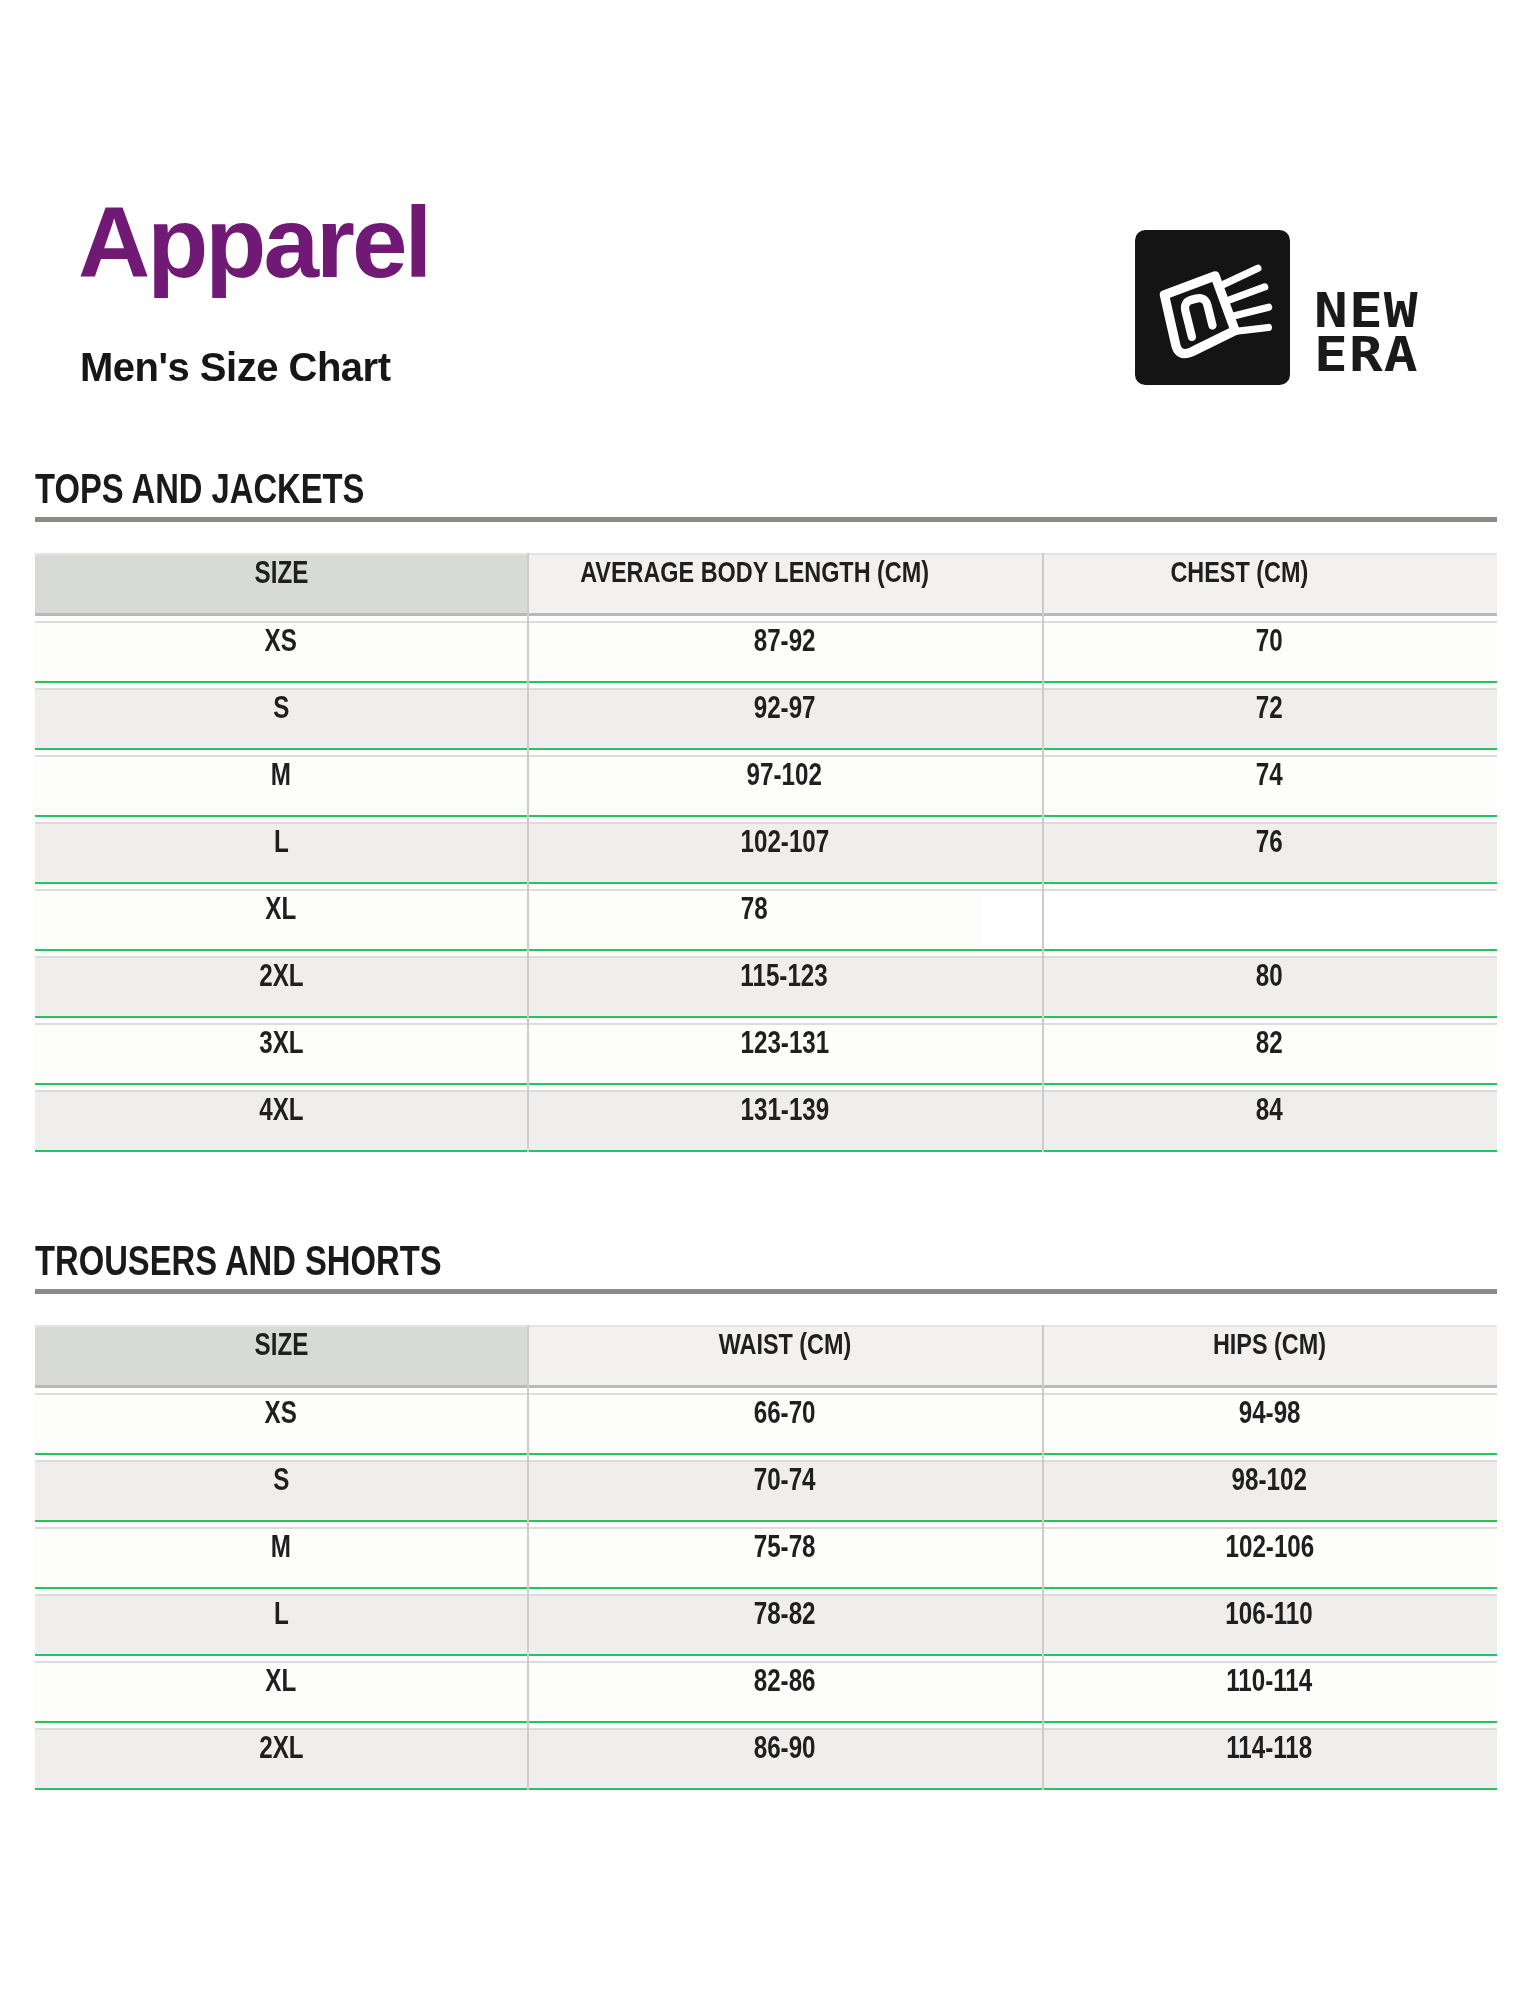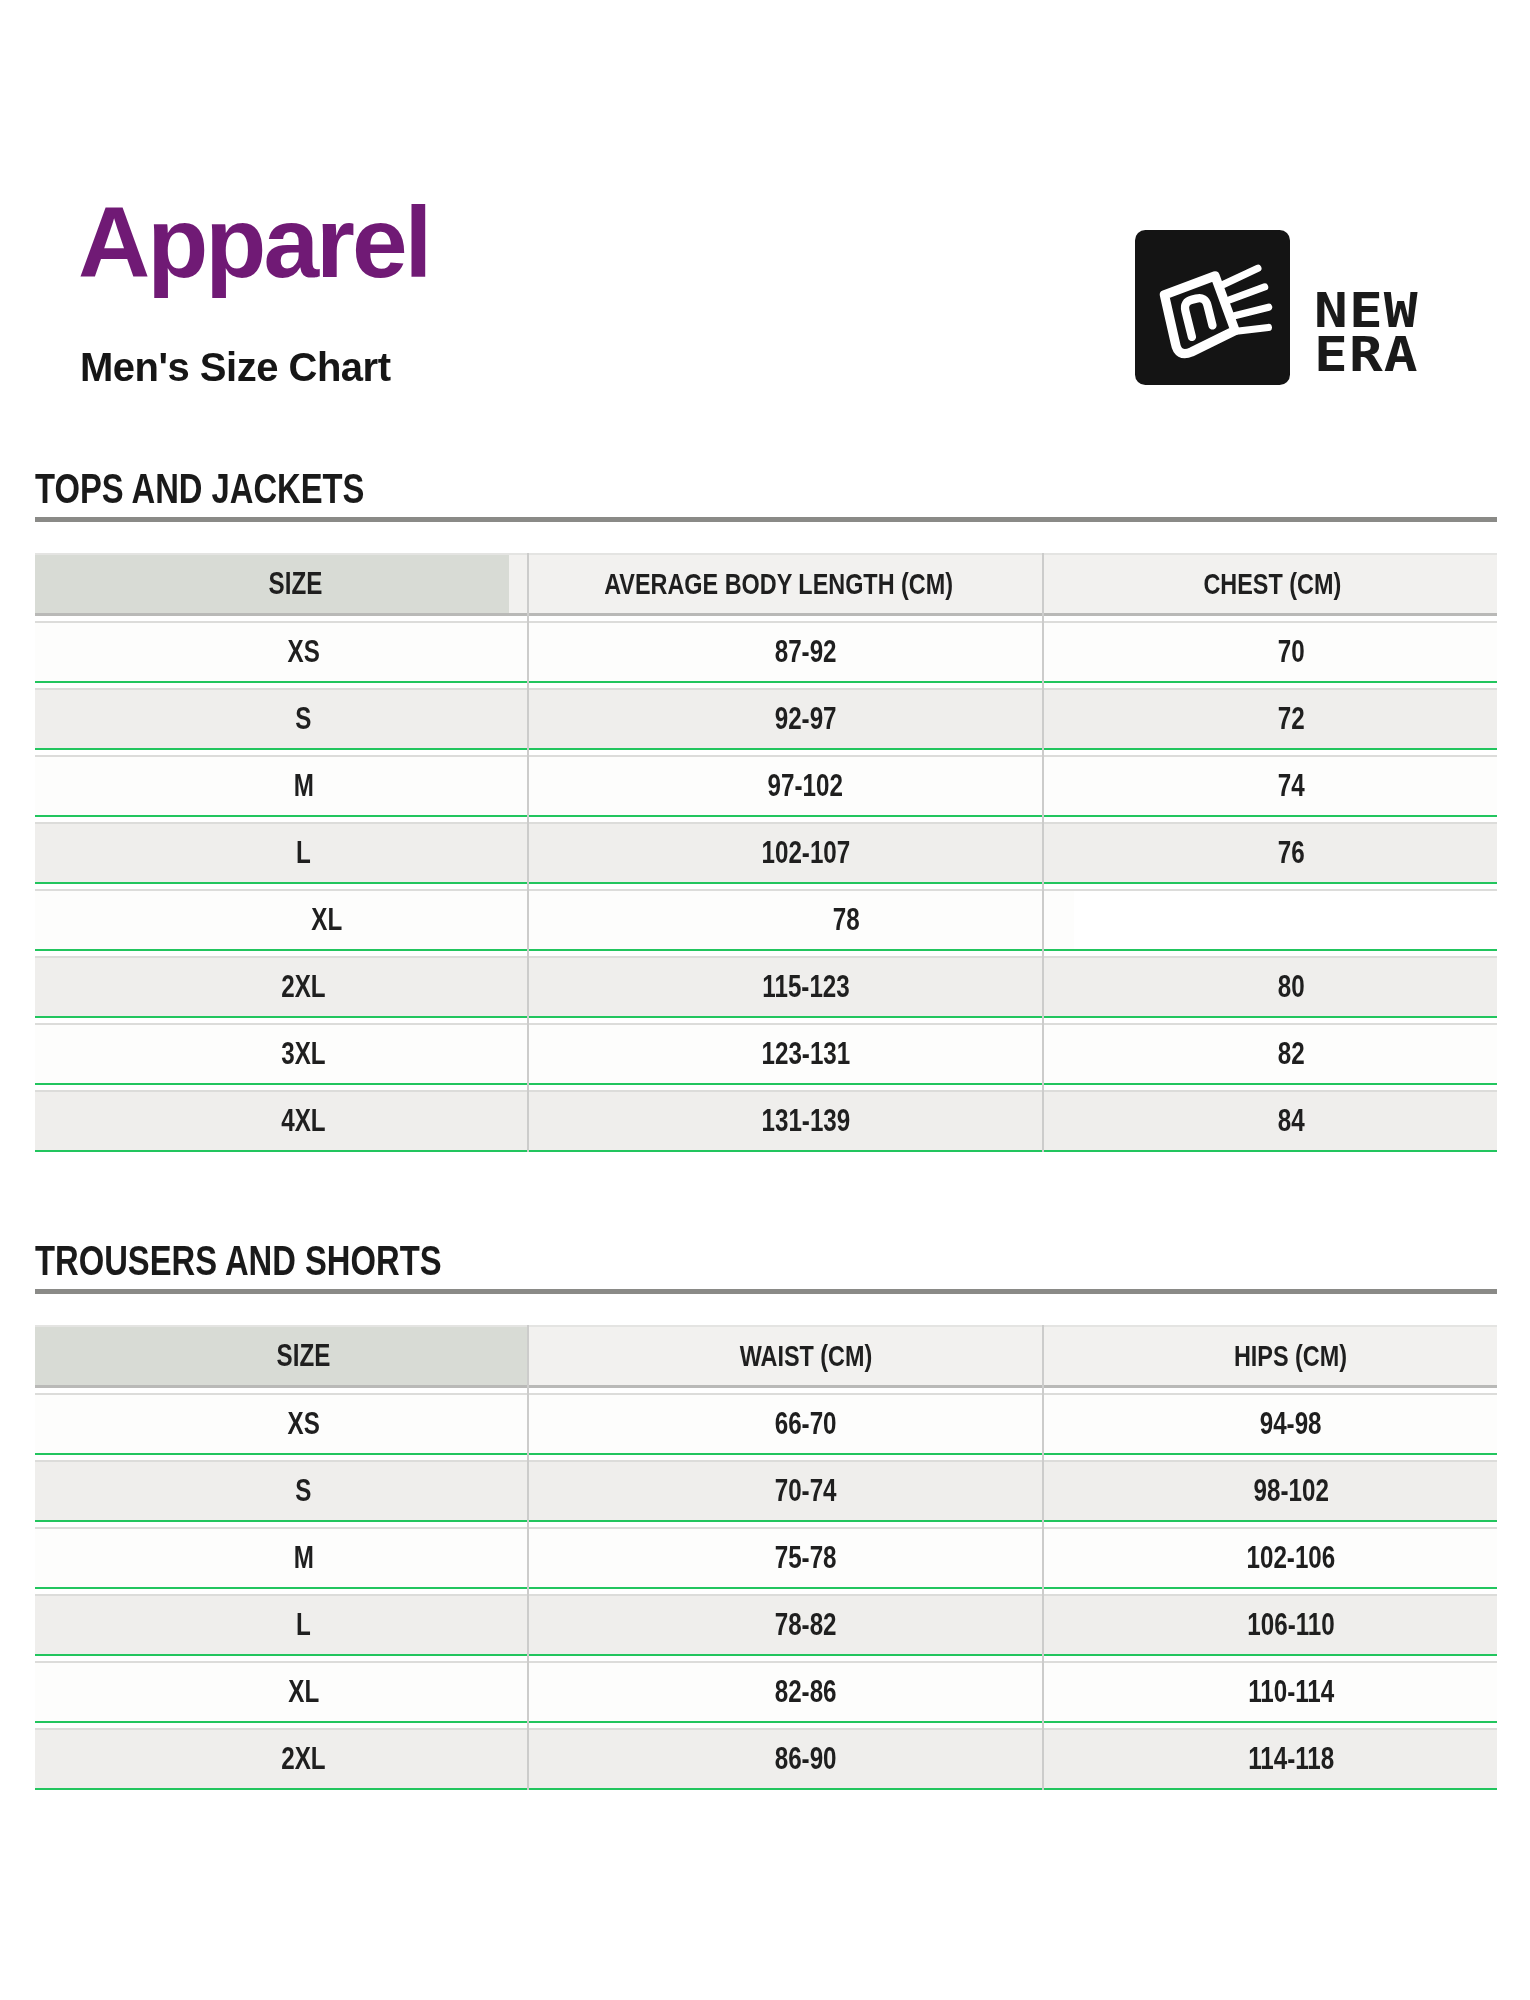--- a/index.html
+++ b/index.html
@@ -45,22 +45,22 @@
   .t-tops{top:553px;}
   .t-trousers{top:1325px;}
   .trow{
     display:flex;height:58px;margin-bottom:5px;
     border-top:2px solid #dcdcda;border-bottom:2px solid #22c55e;
     box-sizing:content-box;
   }
   .trow.head{border-top:2px solid #e4e4e2;border-bottom:3px solid #b9b9b7;}
   .trow:last-child{margin-bottom:0;}
   .td{
-    display:flex;align-items:center;justify-content:center;
-    font-size:31px;font-weight:700;color:#1f1f1f;padding-left:46px;
+    display:flex;justify-content:center;
+    font-size:31px;font-weight:700;color:#1f1f1f;
   }
   .td span{display:inline-block;transform:scaleX(0.78);white-space:nowrap;}
   .c1{width:492px;}
   .c2{width:515px;}
   .c3{width:455px;}
   .head .c1{background:#d8dbd5;}
   .head .c2,.head .c3{background:#f2f1ef;font-size:30px;}
   .row-odd .td{background:#fdfdfc;}
   .row-even .td{background:#efeeec;}
   .vline{

